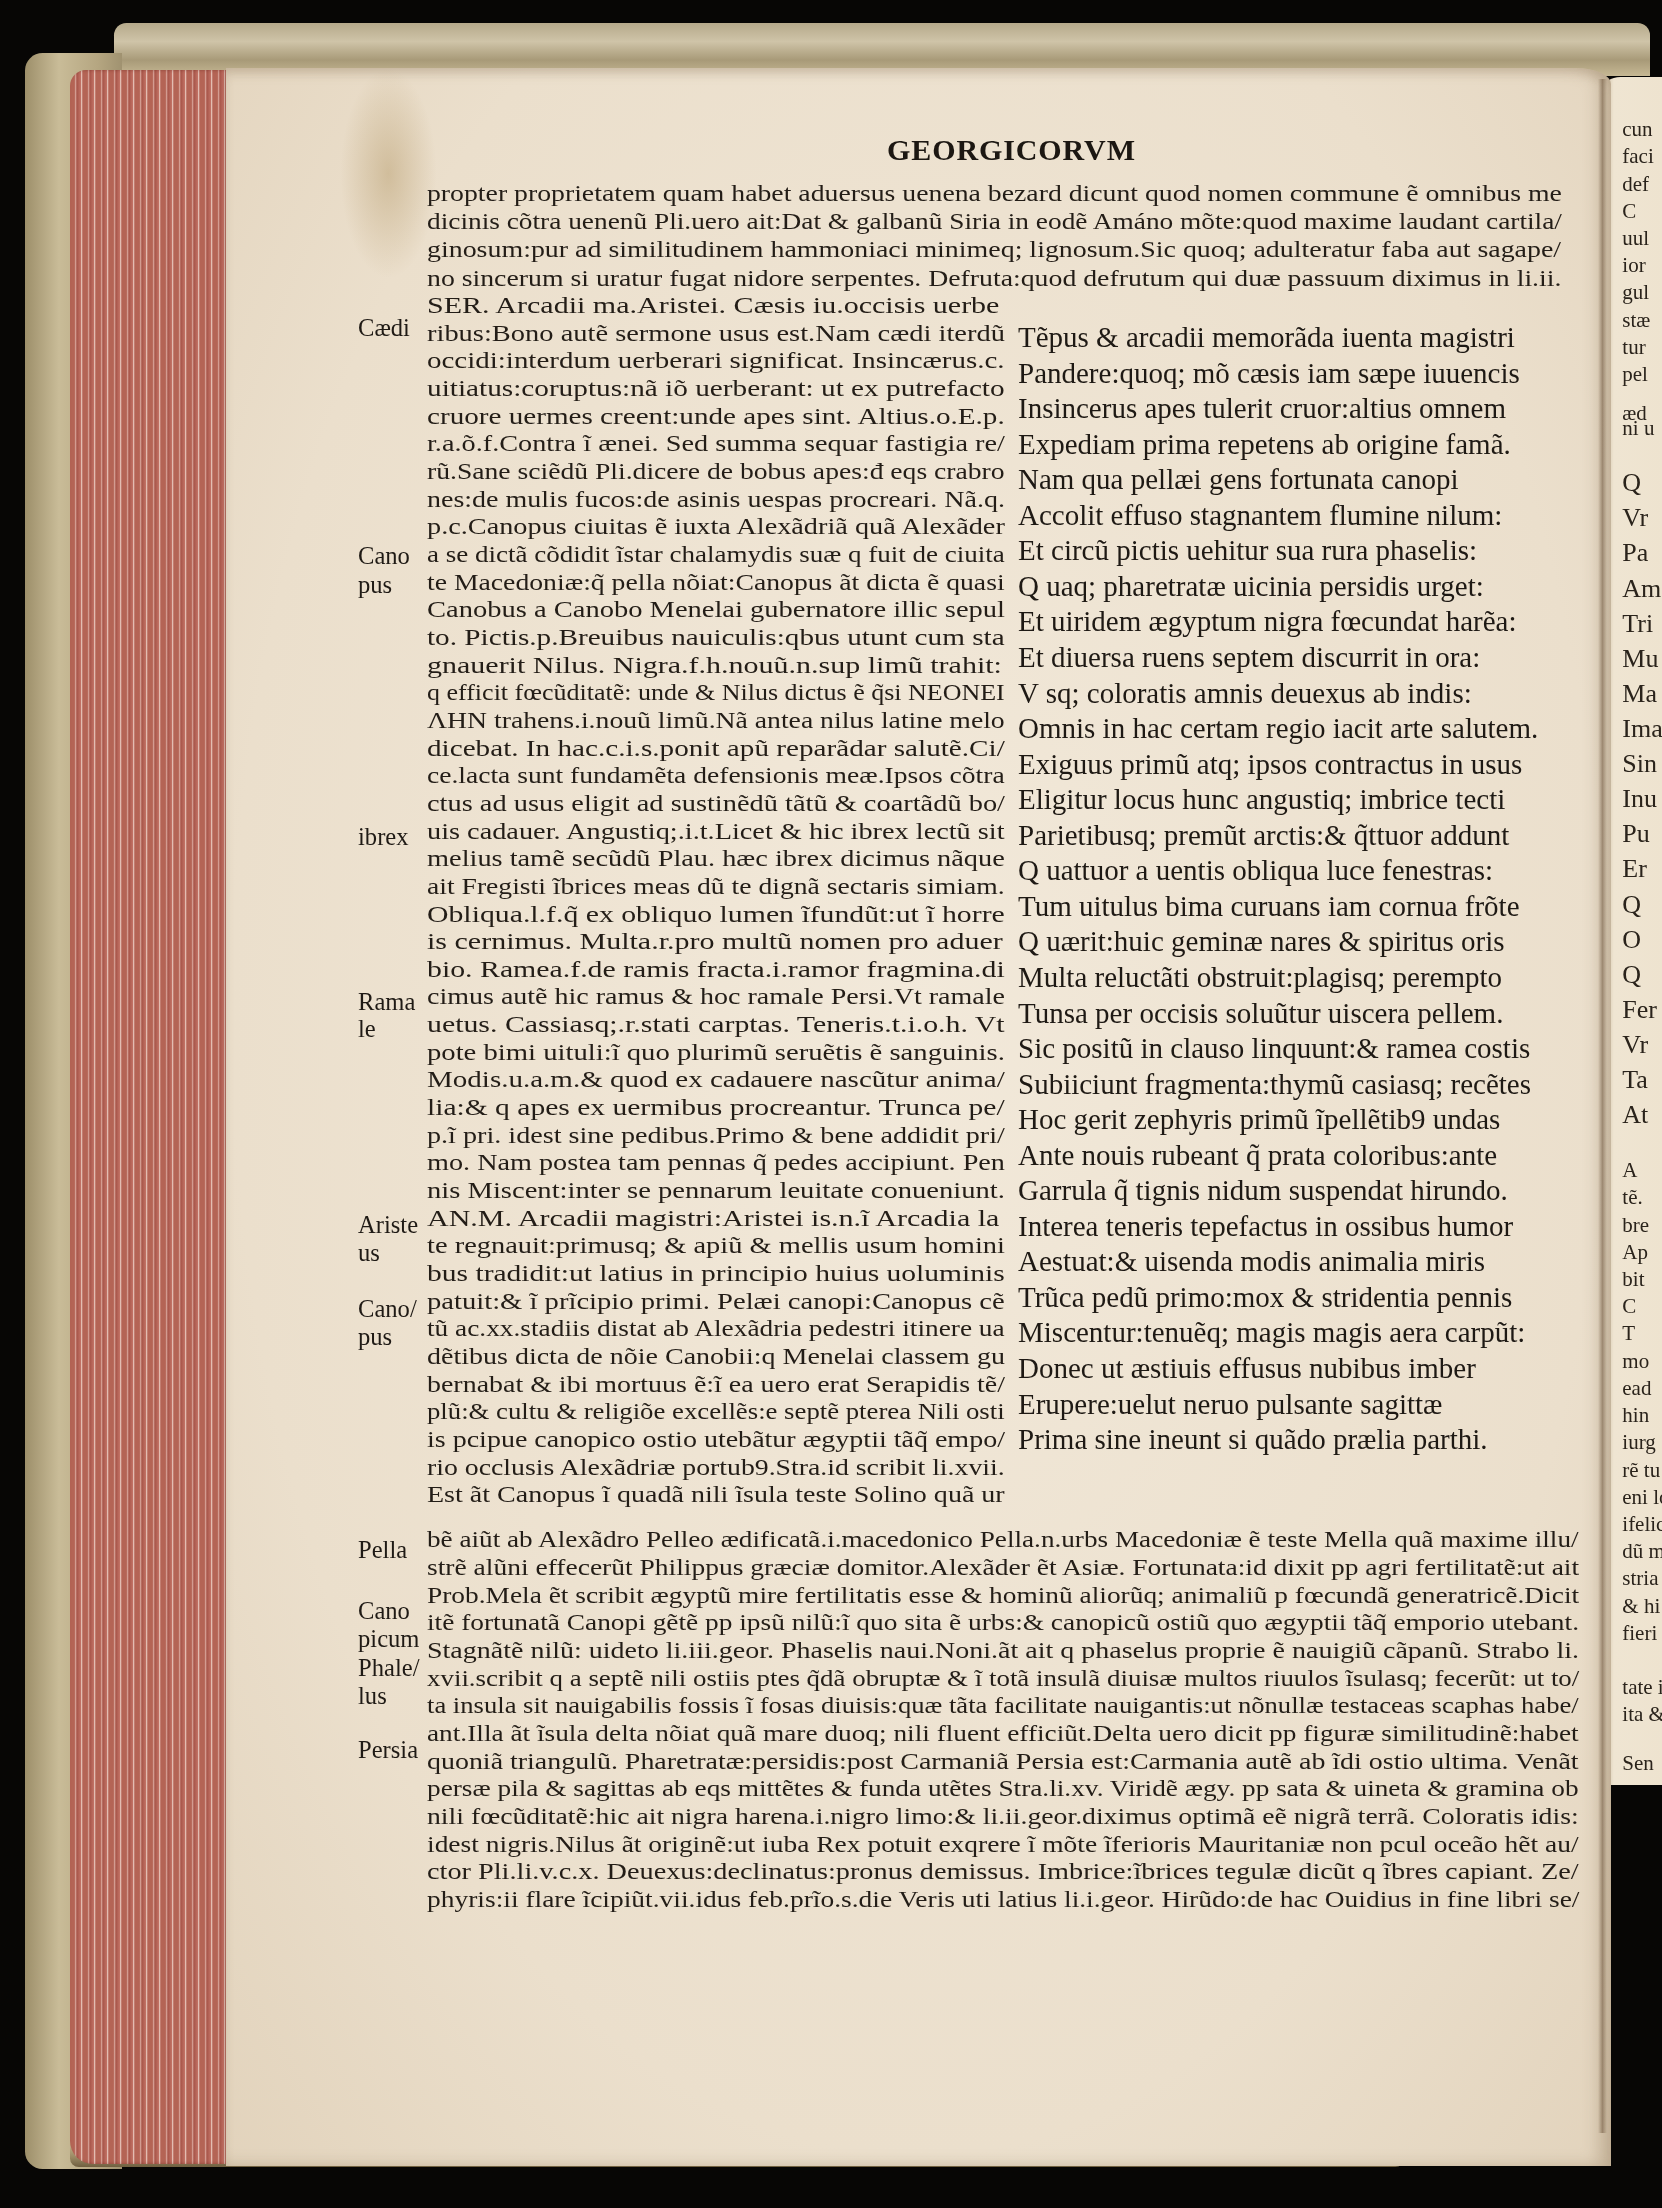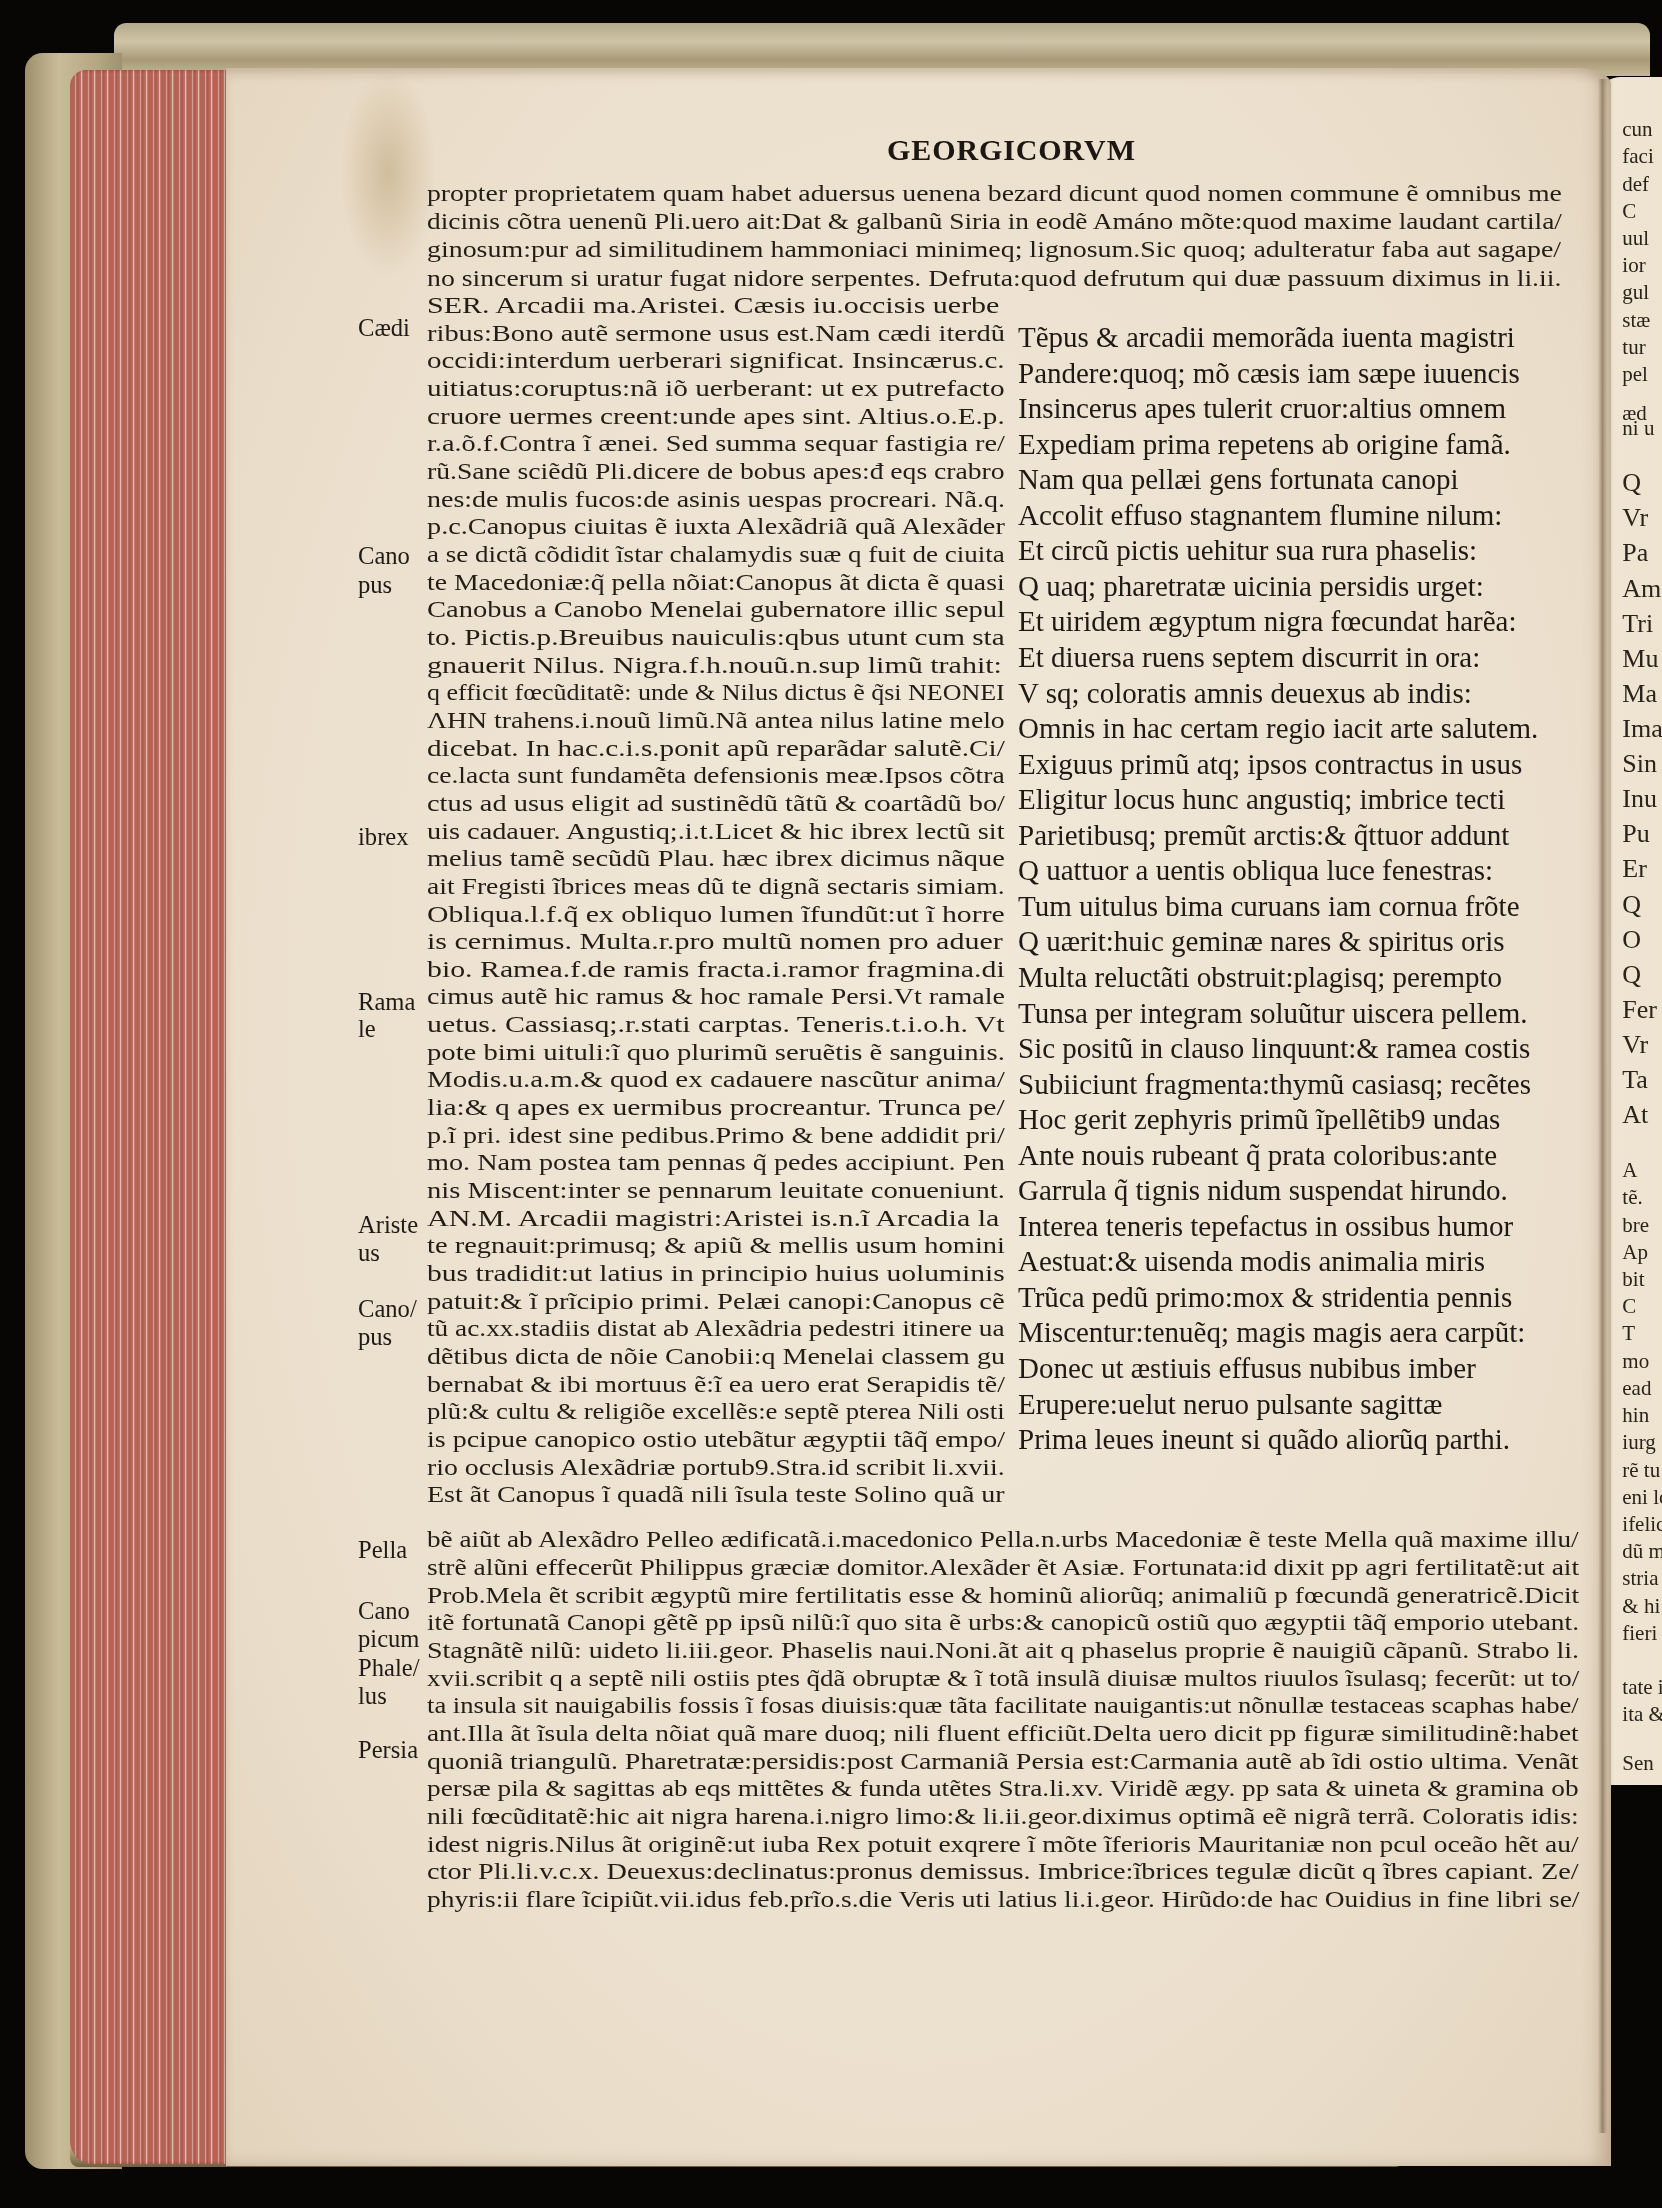--- a/index.html
+++ b/index.html
@@ -220,33 +220,33 @@
     <div class="verse-line" style="top: 643px;">Et diuersa ruens septem discurrit in ora:</div>
     <div class="verse-line" style="top: 679px;">V sq; coloratis amnis deuexus ab indis:</div>
     <div class="verse-line" style="top: 714px;">Omnis in hac certam regio iacit arte salutem.</div>
     <div class="verse-line" style="top: 750px;">Exiguus primũ atq; ipsos contractus in usus</div>
     <div class="verse-line" style="top: 785px;">Eligitur locus hunc angustiq; imbrice tecti</div>
     <div class="verse-line" style="top: 821px;">Parietibusq; premũt arctis:&amp; q̃ttuor addunt</div>
     <div class="verse-line" style="top: 856px;">Q uattuor a uentis obliqua luce fenestras:</div>
     <div class="verse-line" style="top: 892px;">Tum uitulus bima curuans iam cornua frõte</div>
     <div class="verse-line" style="top: 927px;">Q uærit:huic geminæ nares &amp; spiritus oris</div>
     <div class="verse-line" style="top: 963px;">Multa reluctãti obstruit:plagisq; perempto</div>
-    <div class="verse-line" style="top: 999px;">Tunsa per integram soluũtur uiscera pellem.</div>
+    <div class="verse-line" style="top: 999px;">Tunsa per occisis soluũtur uiscera pellem.</div>
     <div class="verse-line" style="top: 1034px;">Sic positũ in clauso linquunt:&amp; ramea costis</div>
     <div class="verse-line" style="top: 1070px;">Subiiciunt fragmenta:thymũ casiasq; recẽtes</div>
     <div class="verse-line" style="top: 1105px;">Hoc gerit zephyris primũ ĩpellẽtib9 undas</div>
     <div class="verse-line" style="top: 1141px;">Ante nouis rubeant q̃ prata coloribus:ante</div>
     <div class="verse-line" style="top: 1176px;">Garrula q̃ tignis nidum suspendat hirundo.</div>
     <div class="verse-line" style="top: 1212px;">Interea teneris tepefactus in ossibus humor</div>
     <div class="verse-line" style="top: 1247px;">Aestuat:&amp; uisenda modis animalia miris</div>
     <div class="verse-line" style="top: 1283px;">Trũca pedũ primo:mox &amp; stridentia pennis</div>
     <div class="verse-line" style="top: 1318px;">Miscentur:tenuẽq; magis magis aera carpũt:</div>
     <div class="verse-line" style="top: 1354px;">Donec ut æstiuis effusus nubibus imber</div>
     <div class="verse-line" style="top: 1390px;">Erupere:uelut neruo pulsante sagittæ</div>
-    <div class="verse-line" style="top: 1425px;">Prima leues ineunt si quãdo aliorũq parthi.</div>
+    <div class="verse-line" style="top: 1425px;">Prima sine ineunt si quãdo prælia parthi.</div>
   </div>
 <div id="commentary-bottom">
     <div class="full-line" style="top: 1527px; transform-origin: left top; transform: scaleX(1.133);">bẽ aiũt ab Alexãdro Pelleo ædificatã.i.macedonico Pella.n.urbs Macedoniæ ẽ teste Mella quã maxime illu/</div>
     <div class="full-line" style="top: 1555px; transform-origin: left top; transform: scaleX(1.146);">strẽ alũni effecerũt Philippus græciæ domitor.Alexãder ẽt Asiæ.  Fortunata:id dixit pp agri fertilitatẽ:ut ait</div>
     <div class="full-line" style="top: 1583px; transform-origin: left top; transform: scaleX(1.141);">Prob.Mela ẽt scribit ægyptũ mire fertilitatis esse &amp; hominũ aliorũq; animaliũ p fœcundã generatricẽ.Dicit</div>
     <div class="full-line" style="top: 1610px; transform-origin: left top; transform: scaleX(1.14);">itẽ fortunatã Canopi gẽtẽ pp ipsũ nilũ:ĩ quo sita ẽ urbs:&amp; canopicũ ostiũ quo ægyptii tãq̃ emporio utebant.</div>
     <div class="full-line" style="top: 1638px; transform-origin: left top; transform: scaleX(1.167);">  Stagnãtẽ nilũ: uideto li.iii.geor.  Phaselis naui.Noni.ãt ait q phaselus proprie ẽ nauigiũ cãpanũ. Strabo li.</div>
     <div class="full-line" style="top: 1666px; transform-origin: left top; transform: scaleX(1.121);">xvii.scribit q a septẽ nili ostiis ptes q̃dã obruptæ &amp; ĩ totã insulã diuisæ multos riuulos ĩsulasq; fecerũt: ut to/</div>
     <div class="full-line" style="top: 1693px; transform-origin: left top; transform: scaleX(1.109);">ta insula sit nauigabilis fossis ĩ fosas diuisis:quæ tãta facilitate nauigantis:ut nõnullæ testaceas scaphas habe/</div>
     <div class="full-line" style="top: 1721px; transform-origin: left top; transform: scaleX(1.138);">ant.Illa ãt ĩsula delta nõiat quã mare duoq; nili fluent efficiũt.Delta uero dicit pp figuræ similitudinẽ:habet</div>

